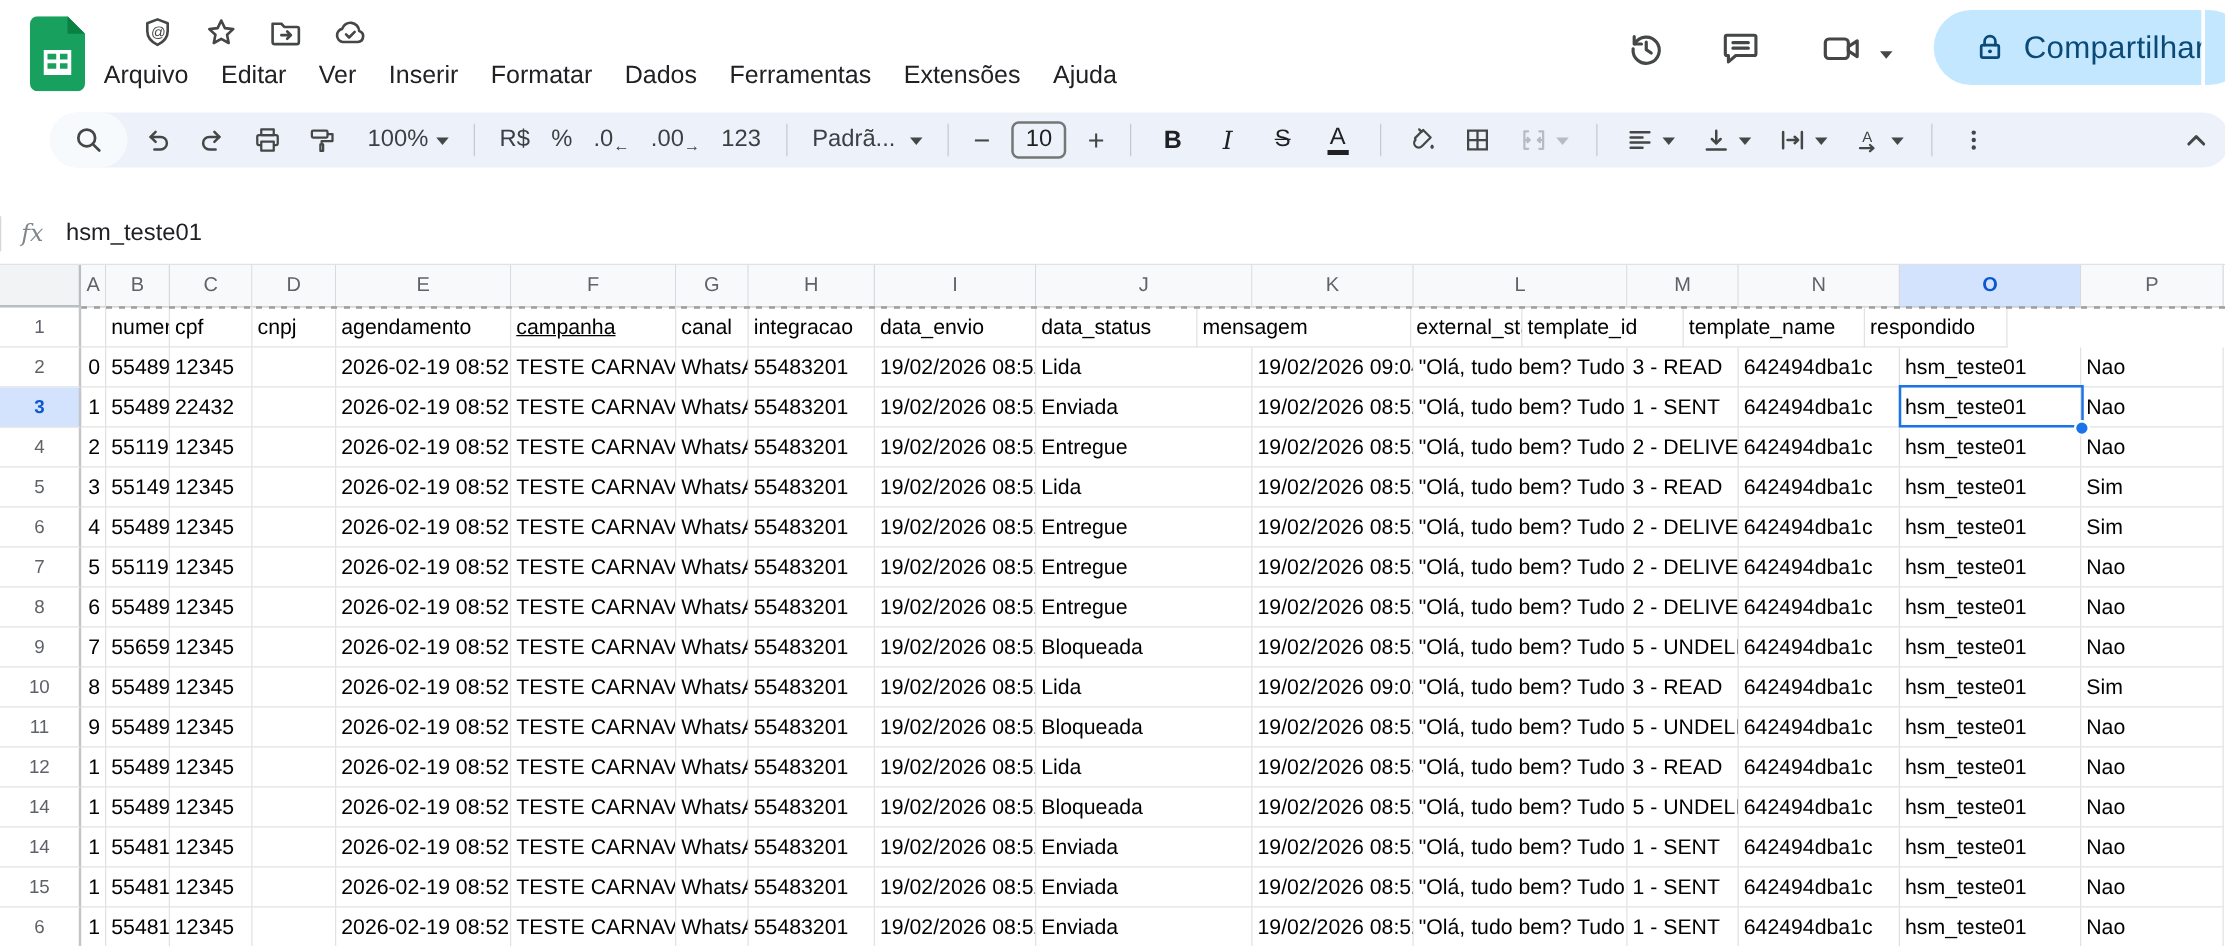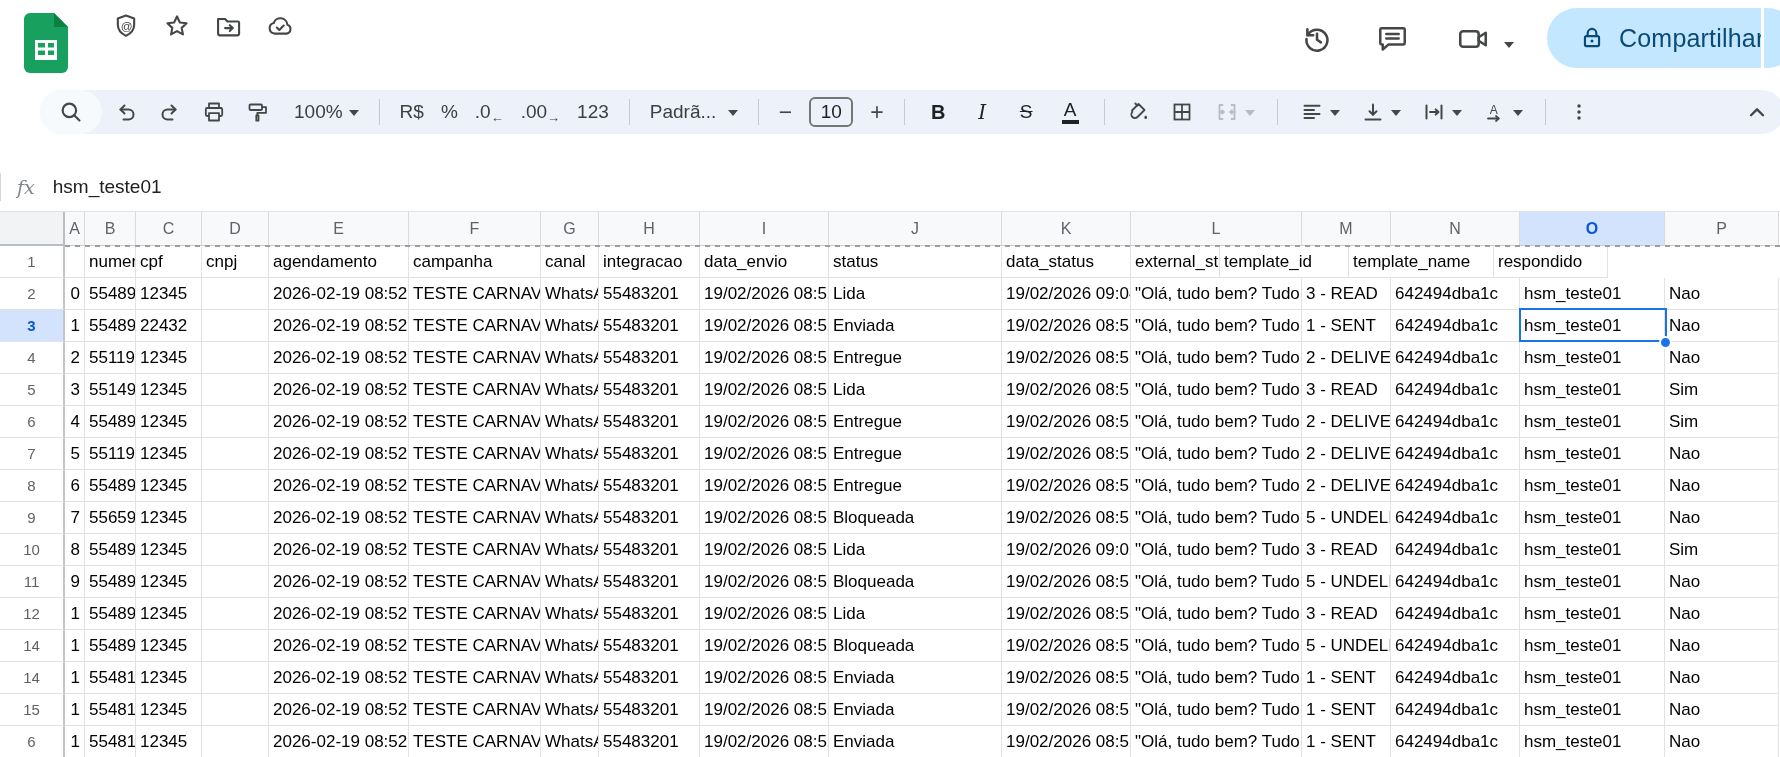--- a/index.html
+++ b/index.html
@@ -94,20 +94,31 @@
         </svg>
       </span>
       <span>
         <svg width="30" height="28" viewBox="0 0 24 24" fill="none" stroke="#444746" stroke-width="1.8" stroke-linecap="round" stroke-linejoin="round">
           <path d="M7 18.5h10.3a3.9 3.9 0 0 0 1-7.6A6 6 0 0 0 6.6 9.5 4.6 4.6 0 0 0 7 18.5z"></path>
           <path d="M9.3 13.3l2.1 2.1 3.8-3.8"></path>
         </svg>
       </span>
     </span>
   </div>
+  <div class="menubar">
+      <span class="menu-item">Arquivo</span>
+      <span class="menu-item">Editar</span>
+      <span class="menu-item">Ver</span>
+      <span class="menu-item">Inserir</span>
+      <span class="menu-item">Formatar</span>
+      <span class="menu-item">Dados</span>
+      <span class="menu-item">Ferramentas</span>
+      <span class="menu-item">Extensões</span>
+      <span class="menu-item">Ajuda</span>
+    </div>
 
   <span class="tact" style="left:1300px">
     <svg width="34" height="34" viewBox="0 0 24 24" fill="none" stroke="#444746" stroke-width="1.8" stroke-linecap="round" stroke-linejoin="round">
       <path d="M5.2 5.2v4.1h4.1"></path>
       <path d="M5.5 9.2A7.4 7.4 0 1 1 4.6 12"></path>
       <path d="M12 8.3v4.2l2.8 1.9"></path>
     </svg>
   </span>
   <span class="tact" style="left:1376px">
     <svg width="33" height="33" viewBox="0 0 24 24" fill="none" stroke="#444746" stroke-width="1.8" stroke-linecap="round" stroke-linejoin="round">
@@ -299,26 +310,26 @@
       <div class="ch" style="width: 114px;">P</div>
     </div>
   <div>
       <div class="trow">
         <div class="gut">1</div>
         <div class="cell ra" style="width: 20px;"></div>
         <div class="cell" style="width: 51px;">numero</div>
         <div class="cell" style="width: 66px;">cpf</div>
         <div class="cell" style="width: 67px;">cnpj</div>
         <div class="cell" style="width: 140px;">agendamento</div>
-        <div class="cell" style="width: 132px;">campanha</div>
+        <div class="cell" style="width: 132px; text-decoration: underline;">campanha</div>
         <div class="cell" style="width: 58px;">canal</div>
         <div class="cell" style="width: 101px;">integracao</div>
         <div class="cell" style="width: 129px;">data_envio</div>
-        <div class="cell" style="width: 173px;">status</div>
         <div class="cell" style="width: 129px;">data_status</div>
+        <div class="cell" style="width: 171px;">mensagem</div>
         <div class="cell" style="width: 89px;">external_status</div>
         <div class="cell" style="width: 129px;">template_id</div>
         <div class="cell" style="width: 145px;">template_name</div>
         <div class="cell" style="width: 114px;">respondido</div>
       </div>
       <div class="trow">
         <div class="gut">2</div>
         <div class="cell ra" style="width: 20px;">0</div>
         <div class="cell" style="width: 51px;">5548999</div>
         <div class="cell" style="width: 66px;">12345</div>

